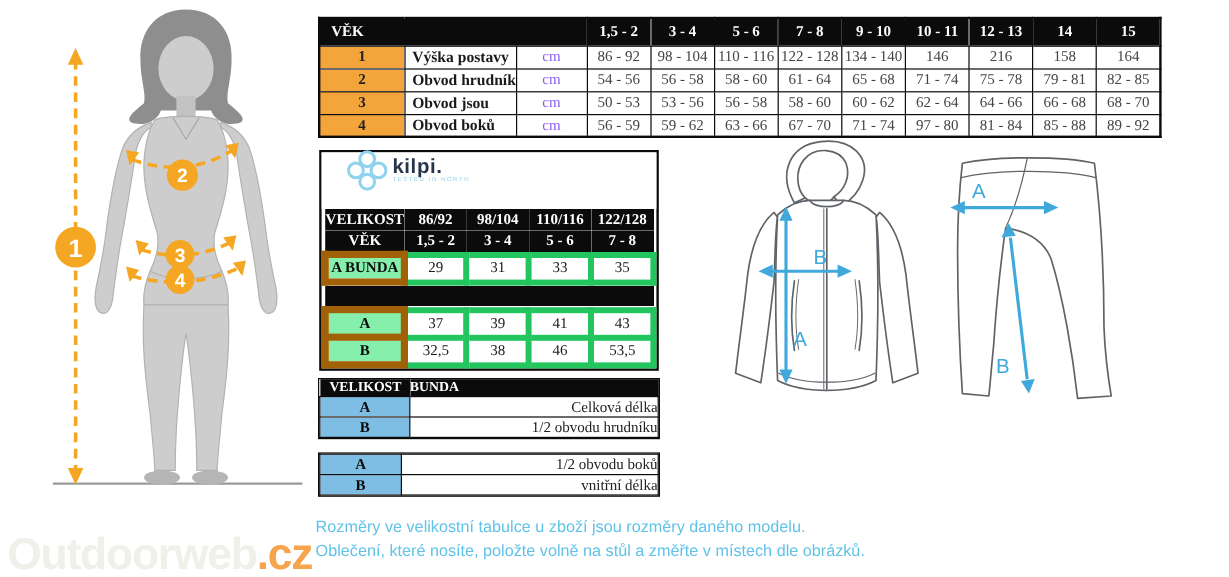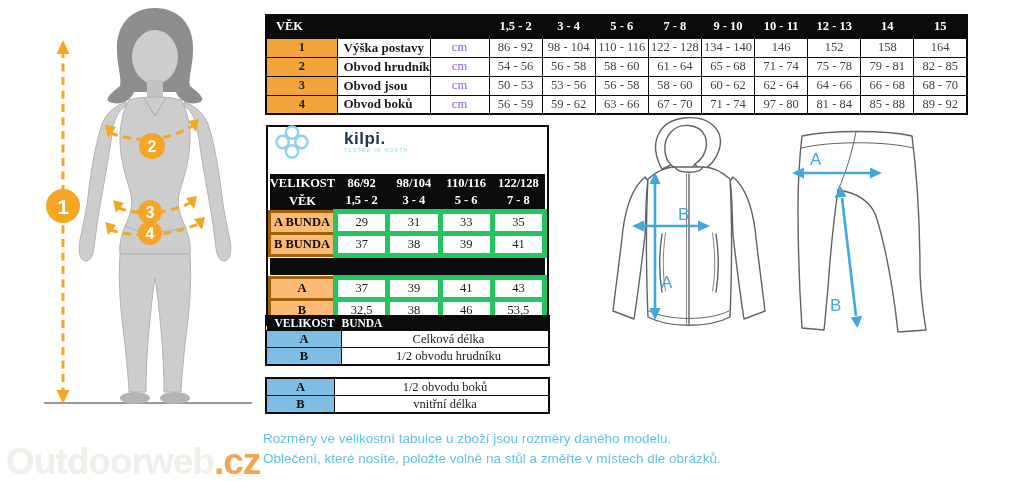--- a/index.html
+++ b/index.html
@@ -14,44 +14,44 @@
   #top-table tr.bd{height:19px;}
   #top-table tr.hd th{background:#0b0b0b;color:#fff;font-weight:bold;border:1px solid #0b0b0b;}
   #top-table th.vek{text-align:left;padding-left:9px;font-size:12.5px;}
   #top-table td.num{background:#F3A53C;font-weight:600;color:#222;}
   #top-table td.lbl{text-align:left;padding-left:6px;font-weight:600;color:#1a1a1a;font-size:13px;}
   #top-table td.unit{color:#8b5cf6;}
   #top-table td.val{color:#444;}
   
   #mid-table{position:absolute;left:266px;top:125px;width:279px;border:2px solid #0b0b0b;}
   .brandrow{position:relative;height:47px;background:#fff;}
-  .brand-badge{position:absolute;left:5px;top:-6px;display:flex;align-items:flex-start;gap:31px;}
+  .brand-badge{position:absolute;left:19px;top:-6px;display:flex;align-items:flex-start;}
   .brand-txt{margin-left:2px;line-height:1;}
   .brand-name{font-weight:bold;font-size:17px;color:#26354C;letter-spacing:.5px;margin-top:9px;}
   .brand-tag{font-size:5px;color:#8ED2EE;letter-spacing:1.3px;margin-top:1px;}
   .prodcode{position:absolute;left:78px;right:4px;top:16px;text-align:center;font-weight:bold;
             font-size:13px;letter-spacing:.4px;color:#111;}
   #mid-table table{width:100%;font-size:12.5px;}
   #mid-table td{padding:0;text-align:center;height:17px;overflow:hidden;white-space:nowrap;}
   #mid-table tr.hdr td{background:#0b0b0b;color:#fff;font-weight:bold;border:none;}
   #mid-table tr.hdr.first td{height:18px;}
-  #mid-table td.blue{background:#fdba74;font-weight:bold;color:#0b0b0b;border:3px solid #a16207;}
+  #mid-table td.blue{background:#86efac;font-weight:bold;color:#0b0b0b;border:6px solid #a16207;}
   #mid-table td.v{border:5px solid #22c55e;color:#1a1a1a;}
   #mid-table tr.sep td{background:#0b0b0b;height:17px;border:none;}
   
   .legend{position:absolute;left:265px;width:283px;border:1px solid #0b0b0b;font-size:12.5px;}
   #legend1{top:315px;}
   #legend2{top:377px;}
   .legend table{width:100%;}
   .legend td{padding:0;height:16px;overflow:hidden;white-space:nowrap;}
   .legend tr.lhd td{background:#0b0b0b;color:#fff;font-weight:bold;height:14px;font-size:11.5px;}
   .legend td.k{width:67px;text-align:center;}
   .legend tr.lhd td.k{text-align:left;padding-left:8px;}
   .legend td.blue{background:#7EBDE4;font-weight:bold;color:#0b0b0b;border:1px solid #0b0b0b;text-align:center;width:67px;}
-  .legend td.d{border:1px solid #0b0b0b;text-align:center;padding-left:7px;color:#222;}
+  .legend td.d{border:1px solid #0b0b0b;text-align:right;padding-left:7px;color:#222;}
   
   #figure-svg{position:absolute;left:28px;top:2px;}
   #jacket-svg{position:absolute;left:598px;top:112px;}
   #pants-svg{position:absolute;left:768px;top:128px;}
   svg text{font-family:"Liberation Sans",sans-serif;}
   
   #footer{position:absolute;left:263px;top:429px;font-size:13.5px;line-height:20px;color:#5FC2E9;}
   #watermark{position:absolute;left:6px;top:443px;font-size:37px;font-weight:bold;letter-spacing:-1px;line-height:1;}
   #watermark .wm-name{color:#F1EFEA;}
   #watermark .wm-tld{color:#F6A54E;text-align:center;}
@@ -137,21 +137,21 @@
       <tr class="bd">
         <td class="num">1</td>
         <td class="lbl">Výška postavy</td>
         <td class="unit">cm</td>
         <td class="val">86 - 92</td>
         <td class="val">98 - 104</td>
         <td class="val">110 - 116</td>
         <td class="val">122 - 128</td>
         <td class="val">134 - 140</td>
         <td class="val">146</td>
-        <td class="val">152</td>
+        <td class="val">216</td>
         <td class="val">158</td>
         <td class="val">164</td>
       </tr>
       <tr class="bd">
         <td class="num">2</td>
         <td class="lbl">Obvod hrudníku</td>
         <td class="unit">cm</td>
         <td class="val">54 - 56</td>
         <td class="val">56 - 58</td>
         <td class="val">58 - 60</td>
@@ -234,27 +234,20 @@
         <td>5 - 6</td>
         <td>7 - 8</td>
       </tr>
       <tr>
         <td class="blue">A BUNDA</td>
         <td class="v">29</td>
         <td class="v">31</td>
         <td class="v">33</td>
         <td class="v">35</td>
       </tr>
-      <tr>
-        <td class="blue">B BUNDA</td>
-        <td class="v">37</td>
-        <td class="v">38</td>
-        <td class="v">39</td>
-        <td class="v">41</td>
-      </tr>
       <tr class="sep">
             <td colspan="5"></td>
           </tr>
       <tr>
         <td class="blue">A</td>
         <td class="v">37</td>
         <td class="v">39</td>
         <td class="v">41</td>
         <td class="v">43</td>
       </tr>

